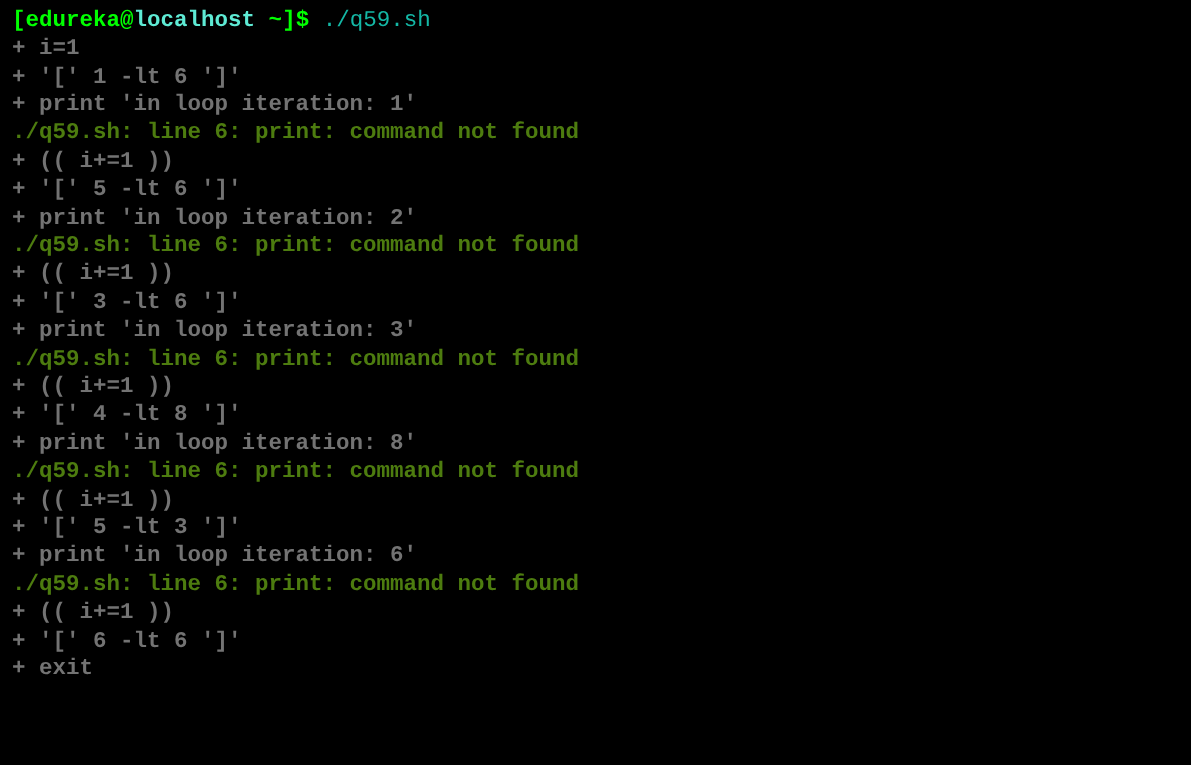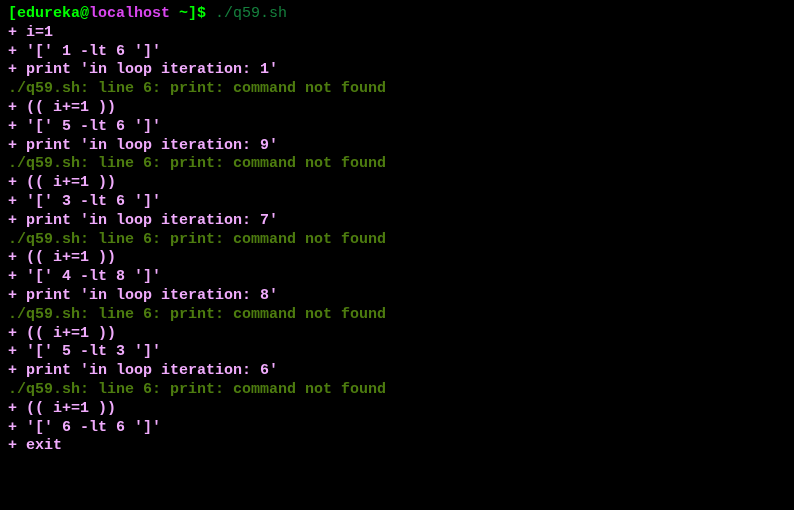--- a/index.html
+++ b/index.html
@@ -22,58 +22,58 @@
     }
     .prompt-user {
       color: #00ff00;
       font-weight: bold;
     }
     .prompt-at {
       color: #00ff00;
       font-weight: bold;
     }
     .prompt-host {
-      color: #d946ef;
+      color: #5eead4;
       font-weight: bold;
     }
     .prompt-path {
       color: #00ff00;
       font-weight: bold;
     }
     .prompt-end {
       color: #00ff00;
       font-weight: bold;
     }
     .command {
-      color: #15803d;
+      color: #14b8a6;
     }
     .trace {
-      color: #f0abfc;
+      color: #737373;
       font-weight: bold;
     }
     .error {
       color: #4d7c0f;
       font-weight: bold;
     }
   </style>
 </head>
 <body>
 
 <div class="line"><span class="prompt-user">[</span><span class="prompt-user">edureka</span><span class="prompt-at">@</span><span class="prompt-host">localhost</span><span class="prompt-path"> </span><span class="prompt-path">~</span><span class="prompt-end">]$ </span><span class="command">./q59.sh</span></div>
 <div class="line trace">+ i=1</div>
 <div class="line trace">+ '[' 1 -lt 6 ']'</div>
 <div class="line trace">+ print 'in loop iteration: 1'</div>
 <div class="line error">./q59.sh: line 6: print: command not found</div>
 <div class="line trace">+ (( i+=1 ))</div>
 <div class="line trace">+ '[' 5 -lt 6 ']'</div>
-<div class="line trace">+ print 'in loop iteration: 9'</div>
+<div class="line trace">+ print 'in loop iteration: 2'</div>
 <div class="line error">./q59.sh: line 6: print: command not found</div>
 <div class="line trace">+ (( i+=1 ))</div>
 <div class="line trace">+ '[' 3 -lt 6 ']'</div>
-<div class="line trace">+ print 'in loop iteration: 7'</div>
+<div class="line trace">+ print 'in loop iteration: 3'</div>
 <div class="line error">./q59.sh: line 6: print: command not found</div>
 <div class="line trace">+ (( i+=1 ))</div>
 <div class="line trace">+ '[' 4 -lt 8 ']'</div>
 <div class="line trace">+ print 'in loop iteration: 8'</div>
 <div class="line error">./q59.sh: line 6: print: command not found</div>
 <div class="line trace">+ (( i+=1 ))</div>
 <div class="line trace">+ '[' 5 -lt 3 ']'</div>
 <div class="line trace">+ print 'in loop iteration: 6'</div>
 <div class="line error">./q59.sh: line 6: print: command not found</div>
 <div class="line trace">+ (( i+=1 ))</div>

